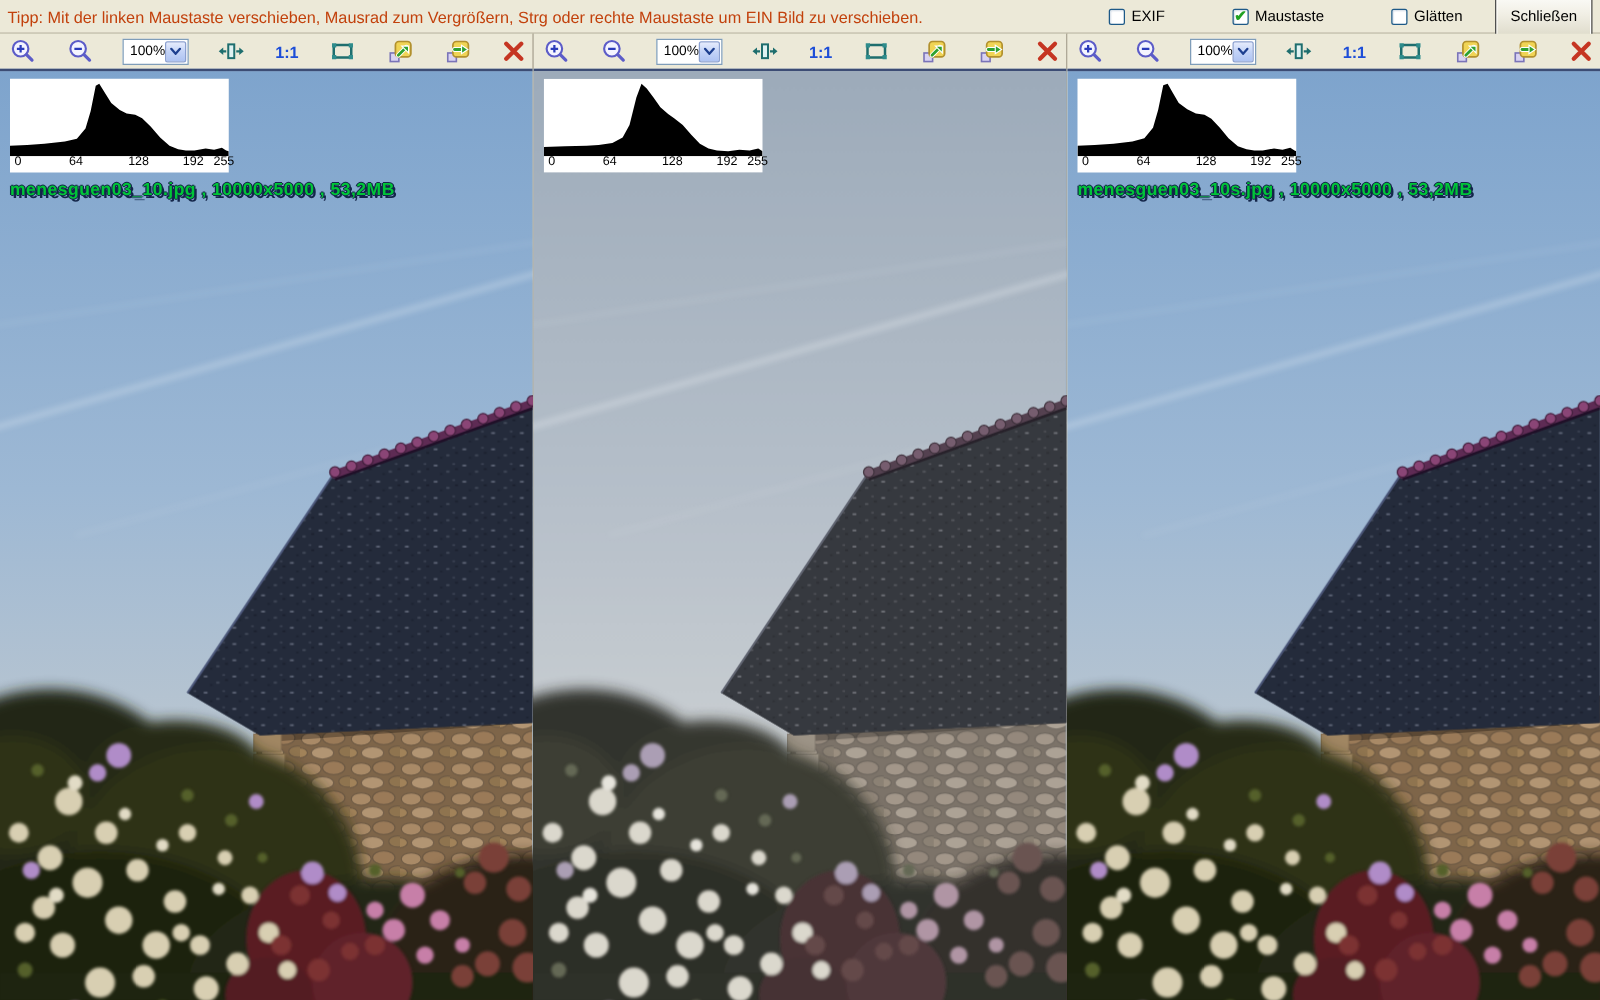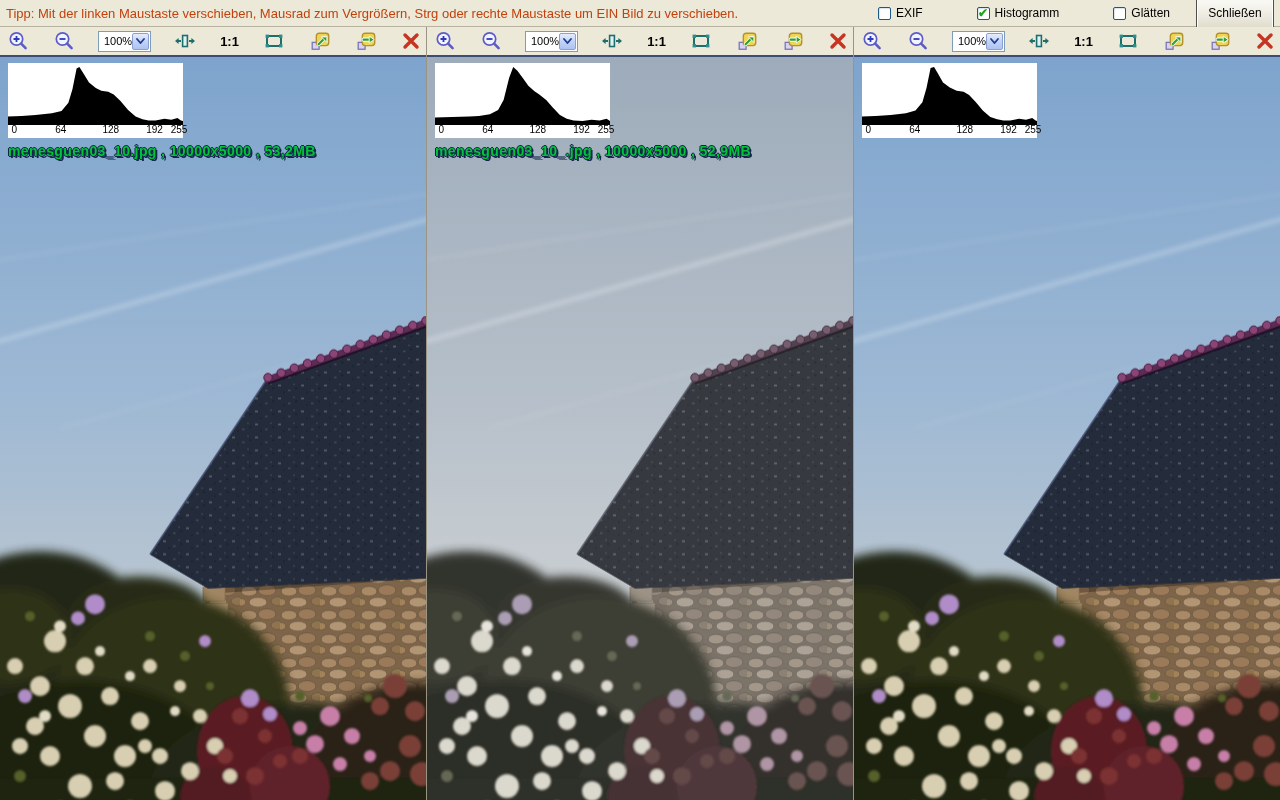--- a/index.html
+++ b/index.html
@@ -38,21 +38,21 @@
   .combo {
     width:58px; height:21px; background:#fff; border:1px solid #7f9db9;
     display:flex; align-items:center; font-size:11px;
   }
   .combo-value { flex:1; padding-left:5px; color:#000; }
   .combo-arrow {
     width:17px; height:17px; margin-right:1px; border:1px solid #8ba0d0; border-radius:2px;
     background:linear-gradient(#e6ecfd,#c3d3f7 50%,#aec3f2);
     display:flex; align-items:center; justify-content:center;
   }
-  .one2one { font-size:13px; font-weight:bold; color:#000000; letter-spacing:0px; }
+  .one2one { font-size:13px; font-weight:bold; color:#1d4ed8; letter-spacing:0px; }
 
   
   .photo {
     position:relative; flex:1 1 auto; overflow:hidden; background:#8aa9cc;
     border-top:2px solid #3c4c74;
   }
   .photo svg.scene { position:absolute; left:0; top:0; width:100%; height:100%; display:block; }
   .photo--soft svg.scene { filter:saturate(.38) brightness(1.10) contrast(.88); }
 
   
@@ -81,21 +81,21 @@
   <div class="tipbar-text">Tipp: Mit der linken Maustaste verschieben, Mausrad zum Vergrößern, Strg oder rechte Maustaste um EIN Bild zu verschieben.</div>
   <div class="tip-controls">
     <div class="cb">
       <span class="cb-box"></span>
       <span>EXIF</span>
     </div>
     <div class="cb">
       <span class="cb-box">
           <span class="cb-check">✔</span>
         </span>
-      <span>Histogramm</span>
+      <span>Maustaste</span>
     </div>
     <div class="cb">
       <span class="cb-box"></span>
       <span>Glätten</span>
     </div>
     <button class="xp-btn">Schließen</button>
   </div>
 </div>
 
 <div class="panels" id="panels">
@@ -554,21 +554,20 @@
             <path class="hist-path" fill="#000" d="M0 62 L0.0 54.6 L17.2 54.0 L34.3 53.5 L43.9 53.0 L54.9 51.3 L63.1 46.9 L68.6 37.0 L74.1 15.0 L78.2 4.0 L82.4 7.8 L87.8 15.0 L93.3 22.7 L99.5 28.2 L104.3 31.5 L111.2 37.0 L118.0 44.7 L124.9 51.9 L131.8 55.7 L138.6 57.4 L147.5 57.9 L156.5 56.8 L164.7 57.4 L171.6 55.7 L175.0 57.9 L175 62 Z"></path>
           </svg>
         <div class="hist-axis">
             <span style="left: 2%;">0</span>
             <span style="left: 27%;">64</span>
             <span style="left: 54%;">128</span>
             <span style="left: 79%;">192</span>
             <span style="left: 93%;">255</span>
           </div>
       </div>
-      <div class="info-line">menesguen03_10_.jpg , 10000x5000 , 52,9MB</div>
     </div>
   </div>
 <div class="vdivider"></div>
   <div class="panel">
     <div class="ptoolbar">
       <span class="tbtn">
         <svg class="icon-svg" width="22" height="22" viewBox="0 0 22 22">
           <circle cx="9.5" cy="9" r="6.2" fill="#f4f4ff" stroke="#5c5cc8" stroke-width="1.7"></circle>
           <path d="M14.2 13.7 L18.6 18.1" stroke="#5c5cc8" stroke-width="2.6" stroke-linecap="round"></path>
           <path d="M6.5 9 h6 M9.5 6 v6" stroke="#2b3bbb" stroke-width="1.8"></path>
@@ -787,15 +786,16 @@
             <path class="hist-path" fill="#000" d="M0 62 L0.0 53.5 L13.7 53.0 L28.8 51.9 L43.9 50.2 L53.5 47.5 L60.4 39.2 L64.5 24.9 L68.6 5.1 L72.1 4.0 L76.2 11.1 L81.0 19.4 L87.8 24.4 L94.7 27.7 L101.6 28.7 L107.1 32.0 L113.9 39.2 L120.8 47.5 L128.3 54.0 L135.2 56.3 L141.4 57.4 L148.2 57.4 L157.2 55.7 L164.0 56.8 L170.2 55.1 L173.6 57.4 L175.0 57.9 L175 62 Z"></path>
           </svg>
         <div class="hist-axis">
             <span style="left: 2%;">0</span>
             <span style="left: 27%;">64</span>
             <span style="left: 54%;">128</span>
             <span style="left: 79%;">192</span>
             <span style="left: 93%;">255</span>
           </div>
       </div>
+      <div class="info-line">menesguen03_10s.jpg , 10000x5000 , 53,2MB</div>
     </div>
   </div>
 </div>
 
 </body></html>

